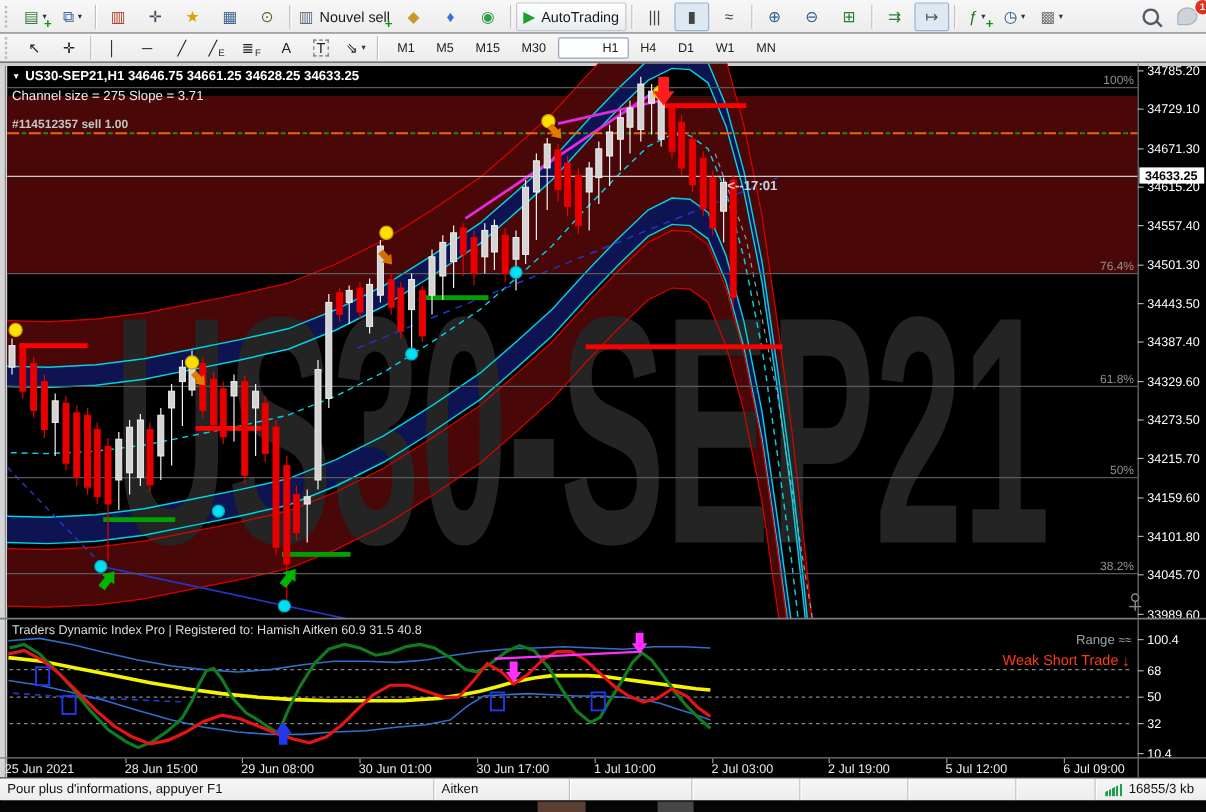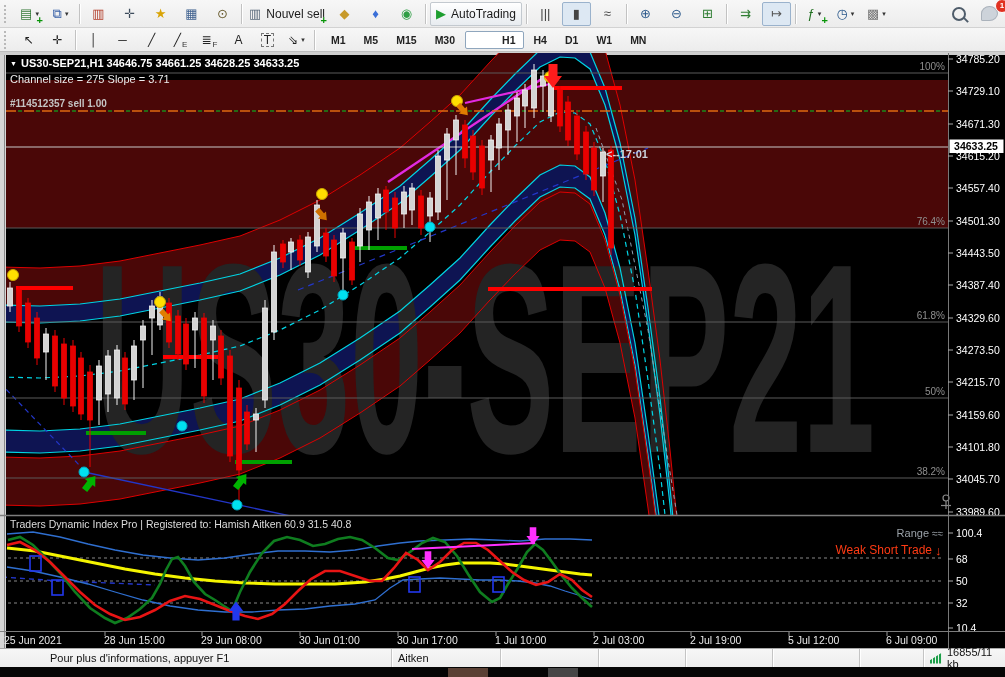--- a/index.html
+++ b/index.html
@@ -23,27 +23,27 @@
   .tbtn .sub{font-size:8px;color:#333;margin-left:1px;align-self:flex-end;}
   .tbtn .boxdash{border:1px dashed #777;padding:0 2px;font-size:11px;line-height:12px;}
   .sep{width:1px;height:20px;background:#c2c2c2;box-shadow:1px 0 0 #fff;margin:0 3px;}
   .spacer{flex:1;}
   .mag{position:relative;width:10px;height:10px;border:2px solid #4e5c6a;border-radius:50%;display:inline-block;}
   .mag::after{content:"";position:absolute;width:6px;height:2px;background:#4e5c6a;transform:rotate(45deg);right:-5px;bottom:-2px;}
   .bubble{position:relative;width:15px;height:13px;background:#cdd3da;border-radius:50% 50% 50% 10%;display:inline-block;border:1px solid #aab2bb;}
   .badge{position:absolute;top:-4px;right:-6px;width:12px;height:12px;border-radius:50%;background:#e03020;color:#fff;
     font-size:8px;font-weight:bold;display:flex;align-items:center;justify-content:center;border:1px solid #fff;}
   .tfgroup{display:flex;align-items:center;margin-left:4px;}
-  .tf-btn{font-size:10.5px;color:#222;padding:2px 7px;margin:0 1px;border:1px solid transparent;border-radius:2px;font-weight:bold;}
+  .tf-btn{font-size:10.5px;color:#222;padding:2px 7px;margin:0 1px;border:1px solid transparent;border-radius:2px;}
   .tf-btn.active{border:1px solid #8fa6bd;background:#fff;padding-left:36px;}
   
   #statusbar{position:absolute;left:0;top:648px;width:1005px;height:19px;background:linear-gradient(#f6f6f6,#ededed);
     border-top:1px solid #a8a8a8;display:flex;align-items:center;font-size:11px;color:#111;box-sizing:border-box;}
   .cell{height:100%;display:flex;align-items:center;padding:0 6px;border-right:1px solid #c4c4c4;box-shadow:1px 0 0 #fff;box-sizing:border-box;}
-  .cell.msg{width:362px;margin-left:44px;}
+  .cell.msg{width:362px;}
   .cell.def{width:113px;}
   .c1{width:102px;}.c2{width:90px;}.c3{width:90px;}.c4{width:90px;}.c5{width:66px;}
   .cell.kb{flex:1;border-right:none;justify-content:flex-end;padding-right:10px;}
   .kbicon{display:inline-block;width:15px;height:11px;margin-right:5px;
     background:repeating-linear-gradient(90deg,#1d9e4a 0 2px,#e8f4ea 2px 3px);
     clip-path:polygon(0 70%,100% 0,100% 100%,0 100%);}
   #taskstrip{position:absolute;left:0;top:667px;width:1005px;height:10px;background:#050505;}
   #taskstrip .seg1{position:absolute;left:448px;top:1px;width:40px;height:9px;background:#5a4034;}
   #taskstrip .seg2{position:absolute;left:548px;top:1px;width:30px;height:9px;background:#464646;}
   svg{display:block;}
@@ -515,20 +515,20 @@
   <div id="statusbar">
     <div class="cell msg">Pour plus d'informations, appuyer F1</div>
     <div class="cell def">Aitken</div>
     <div class="cell c1"></div>
     <div class="cell c2"></div>
     <div class="cell c3"></div>
     <div class="cell c4"></div>
     <div class="cell c5"></div>
     <div class="cell kb">
       <span class="kbicon"></span>
-      <span>16855/11 kb</span>
+      <span>16855/3 kb</span>
     </div>
   </div>
   <div id="taskstrip">
     <div class="seg1"></div>
     <div class="seg2"></div>
   </div>
 </div>
 
 </body></html>

